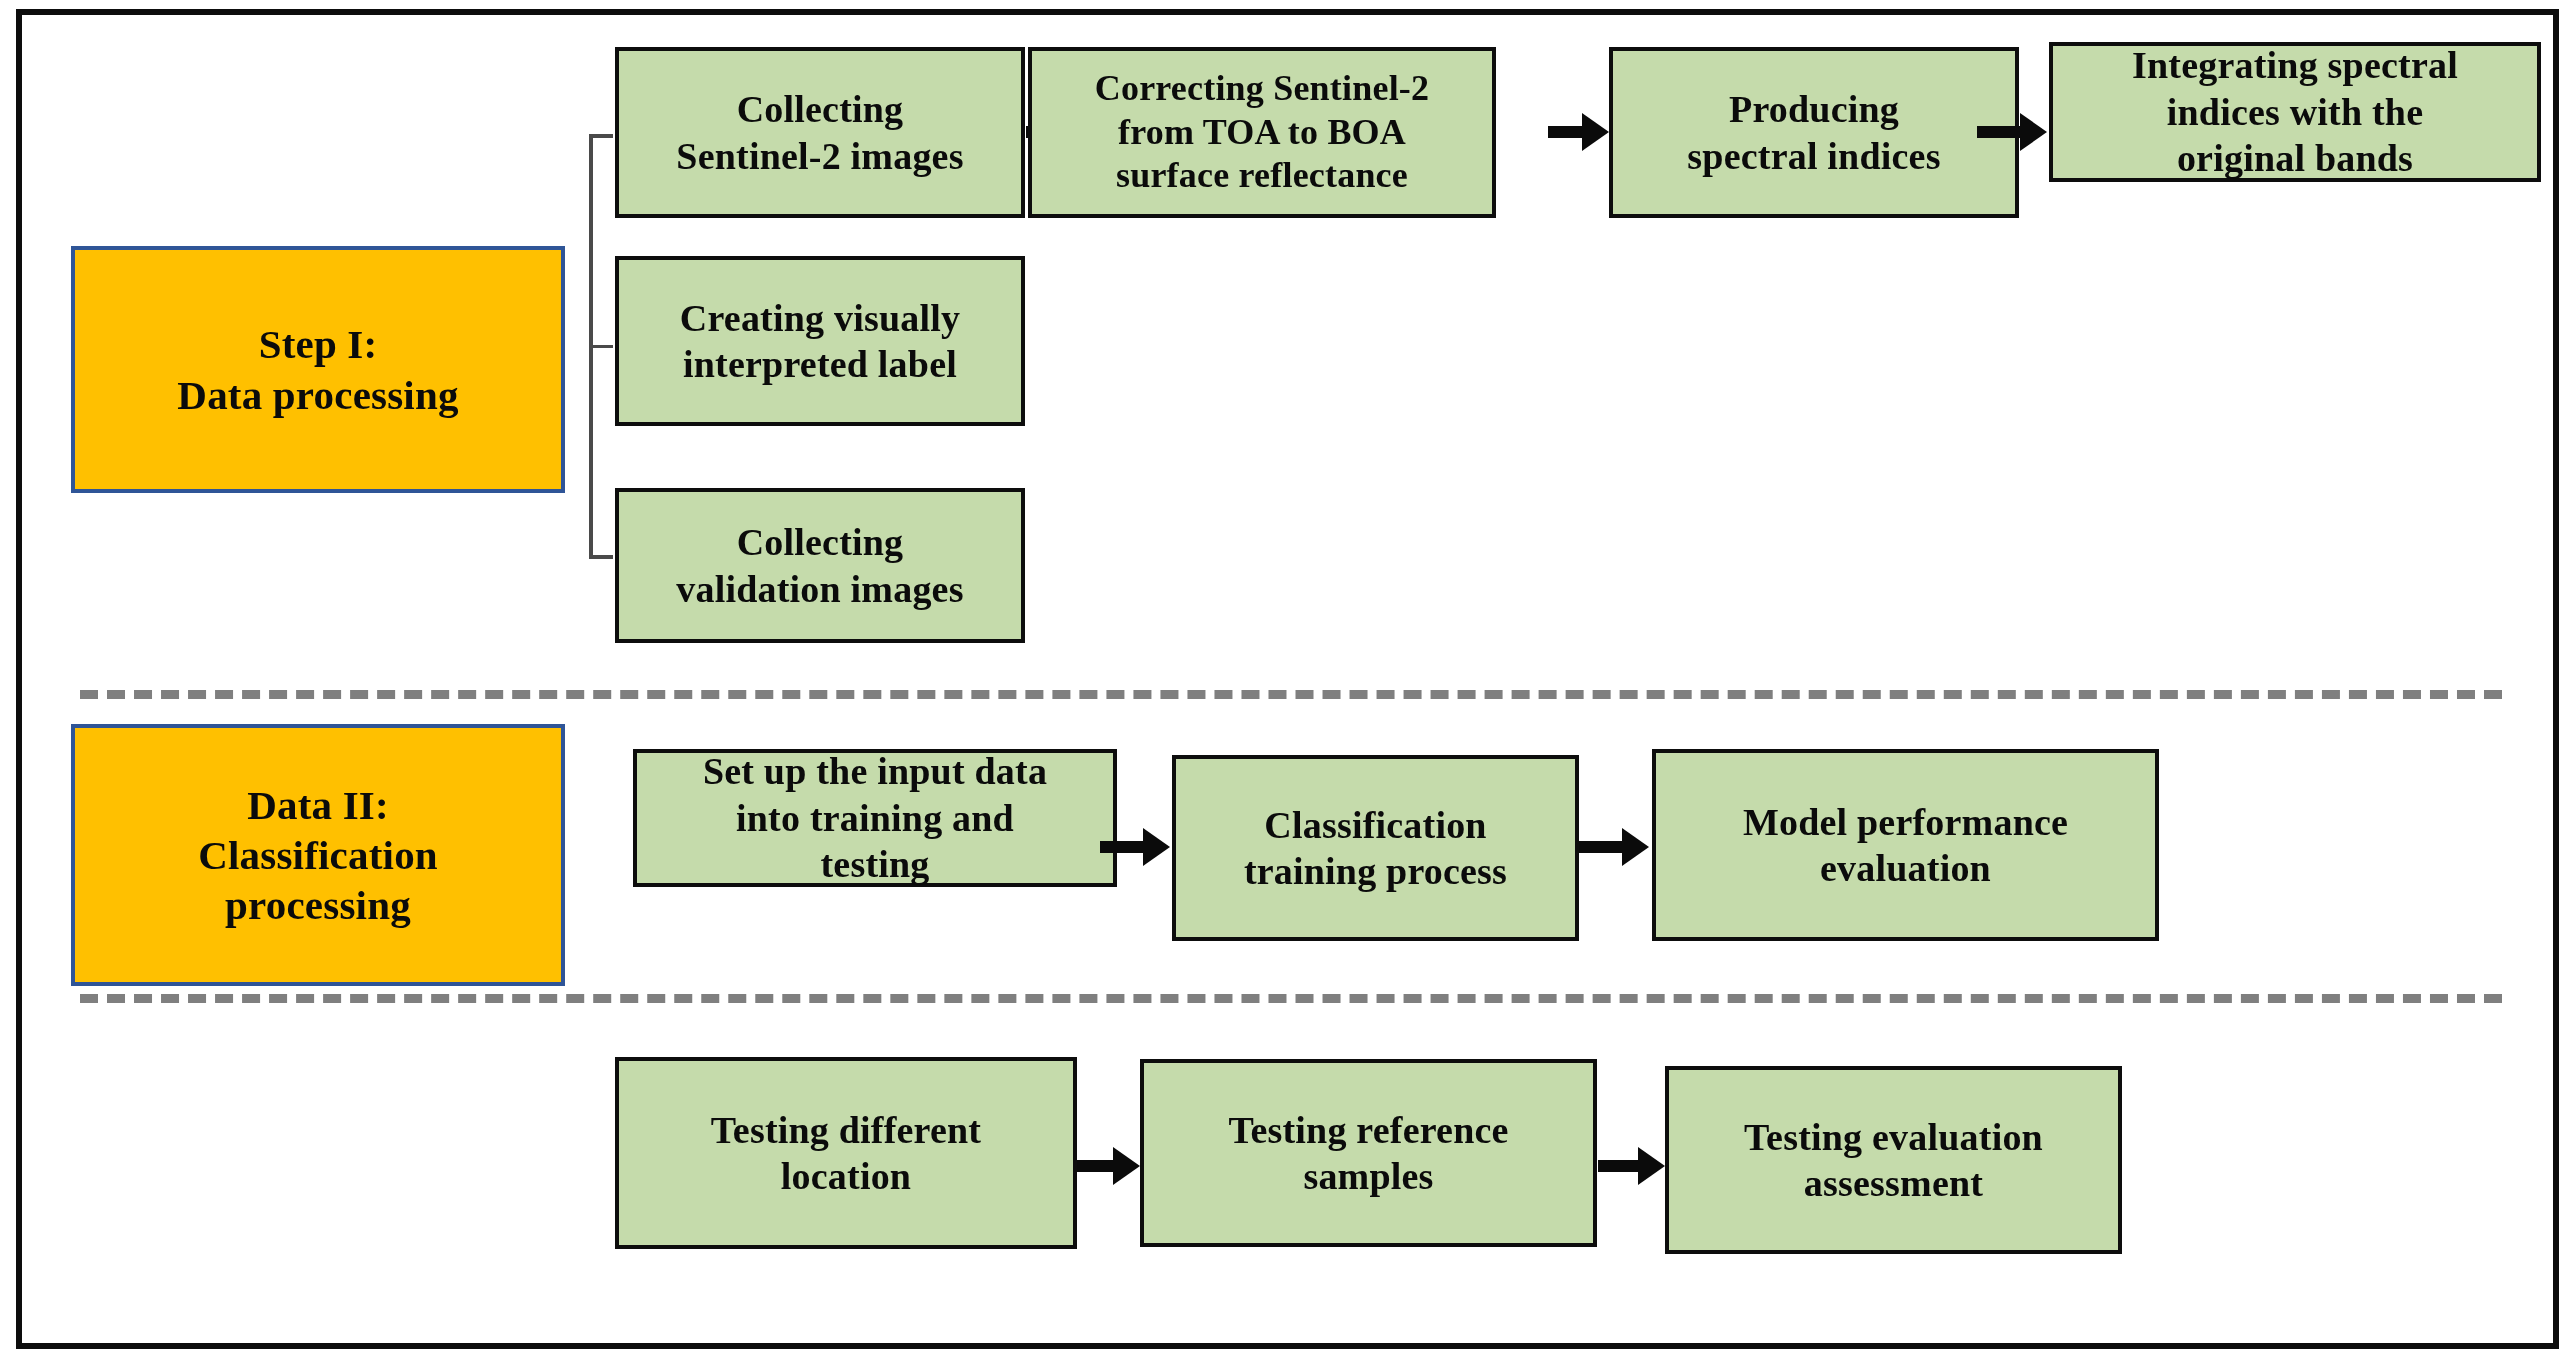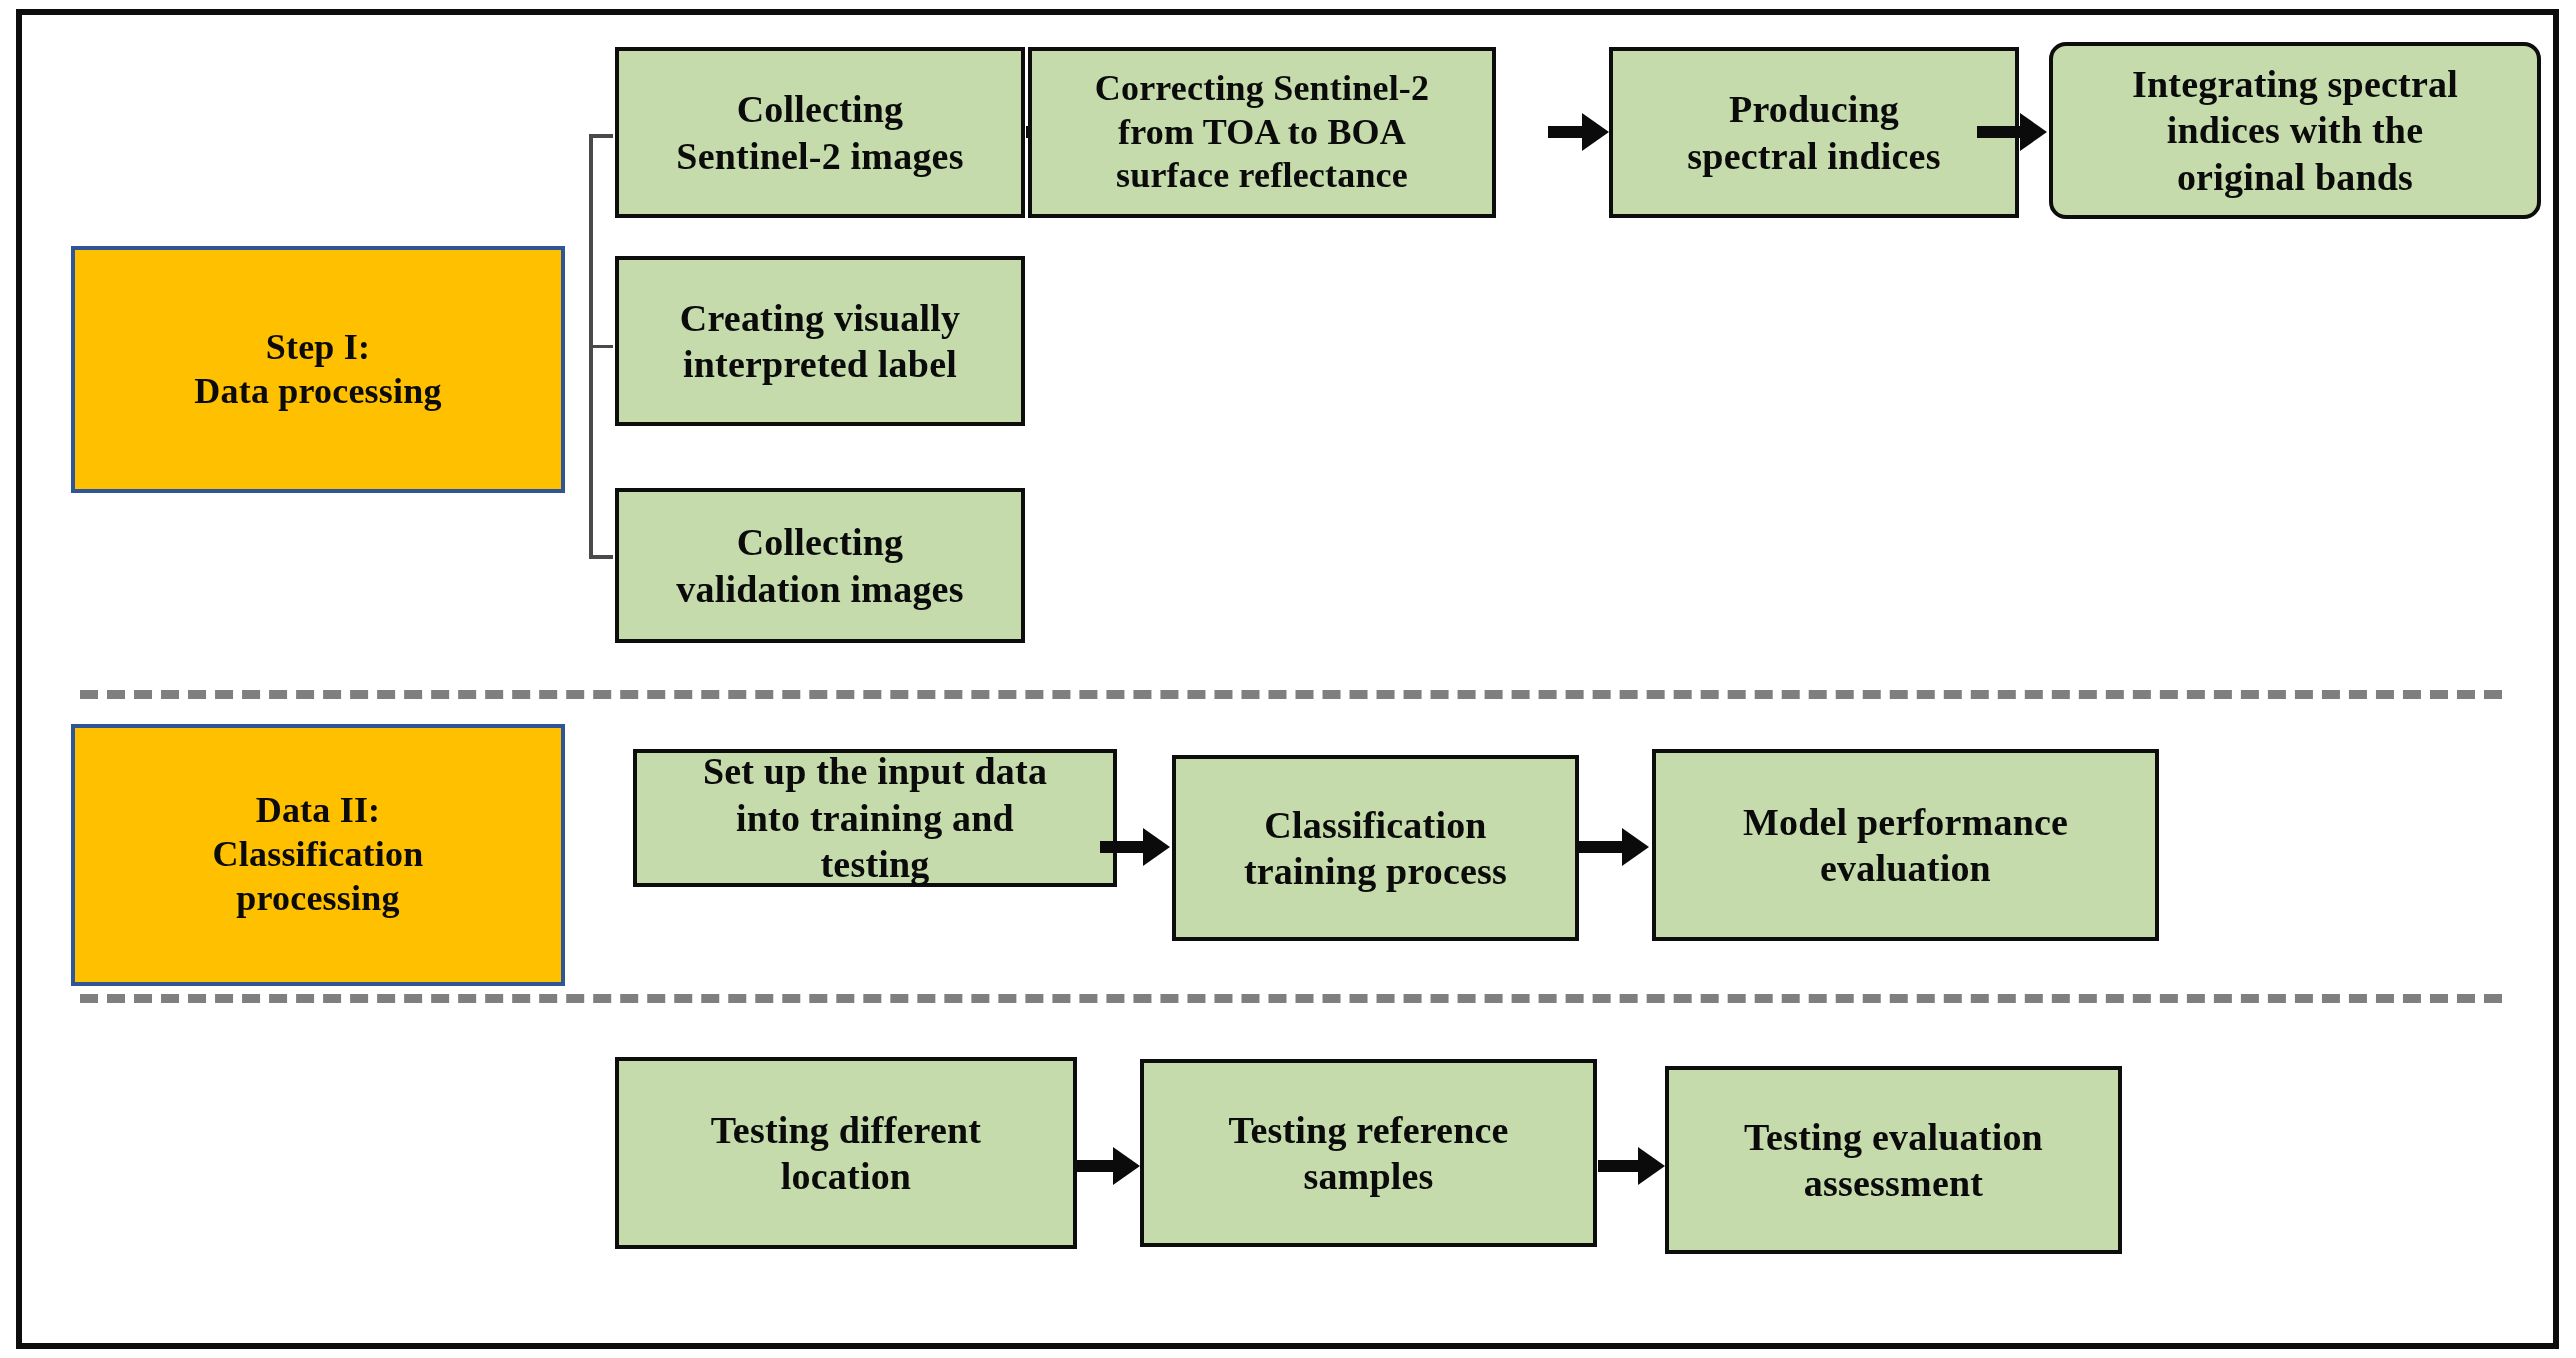--- a/index.html
+++ b/index.html
@@ -47,21 +47,21 @@
     background: #c5dbab;
     border: 4.5px solid #0d0d0d;
     font-size: 38px;
   }
   .green-box.small {
     font-size: 36px;
   }
   .step-box {
     background: #ffc000;
     border: 4.5px solid #2f5597;
-    font-size: 36px;
+    font-size: 41px;
     line-height: 1.22;
   }
   .node .label {
     display: block;
     width: 100%;
     white-space: pre-line;
   }
   
   .arrow {
     position: absolute;
@@ -165,21 +165,21 @@
   <div class="node green-box" style="left:1609px; top:47px; width:410px; height:171px;">
     <span class="label">Producing
 spectral indices</span>
   </div>
 
   <div class="arrow" style="left:1977px; top:132px; width:72px;">
     <div class="shaft" style="width:47px;"></div>
     <div class="head" style="left:43px;"></div>
   </div>
 
-  <div class="node green-box" style="left:2049px; top:42px; width:492px; height:177px;border-radius:17px;">
+  <div class="node green-box" style="left:2049px; top:42px; width:492px; height:140px;">
     <span class="label">Integrating spectral
 indices with the
 original bands</span>
   </div>
 
   <div class="divider" style="left:80px; top:690px; width:2422px;"></div>
 
   <div class="node step-box" style="left:71px; top:724px; width:494px; height:262px;">
     <span class="label">Data II:
 Classification

